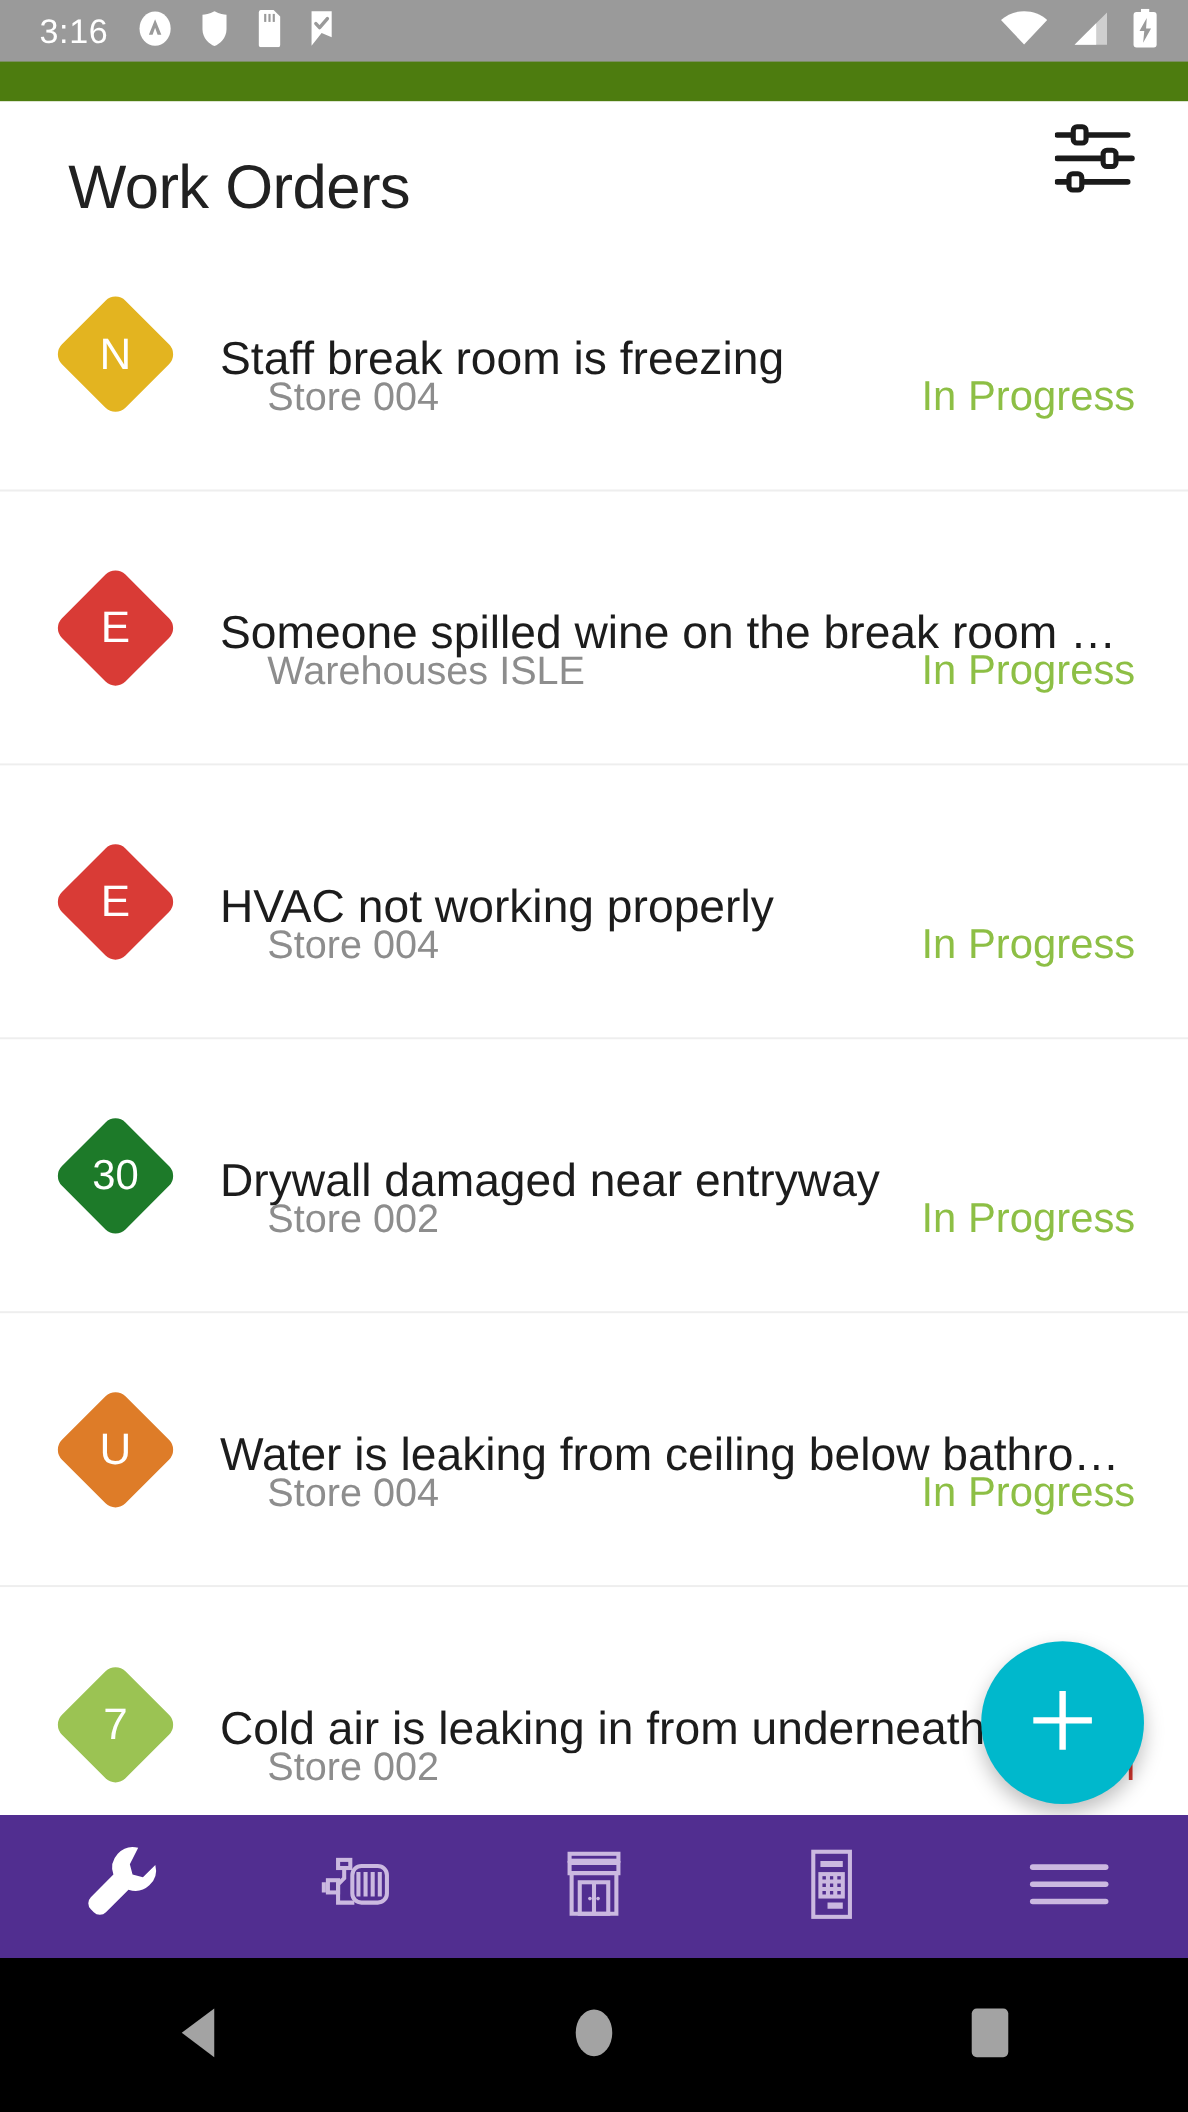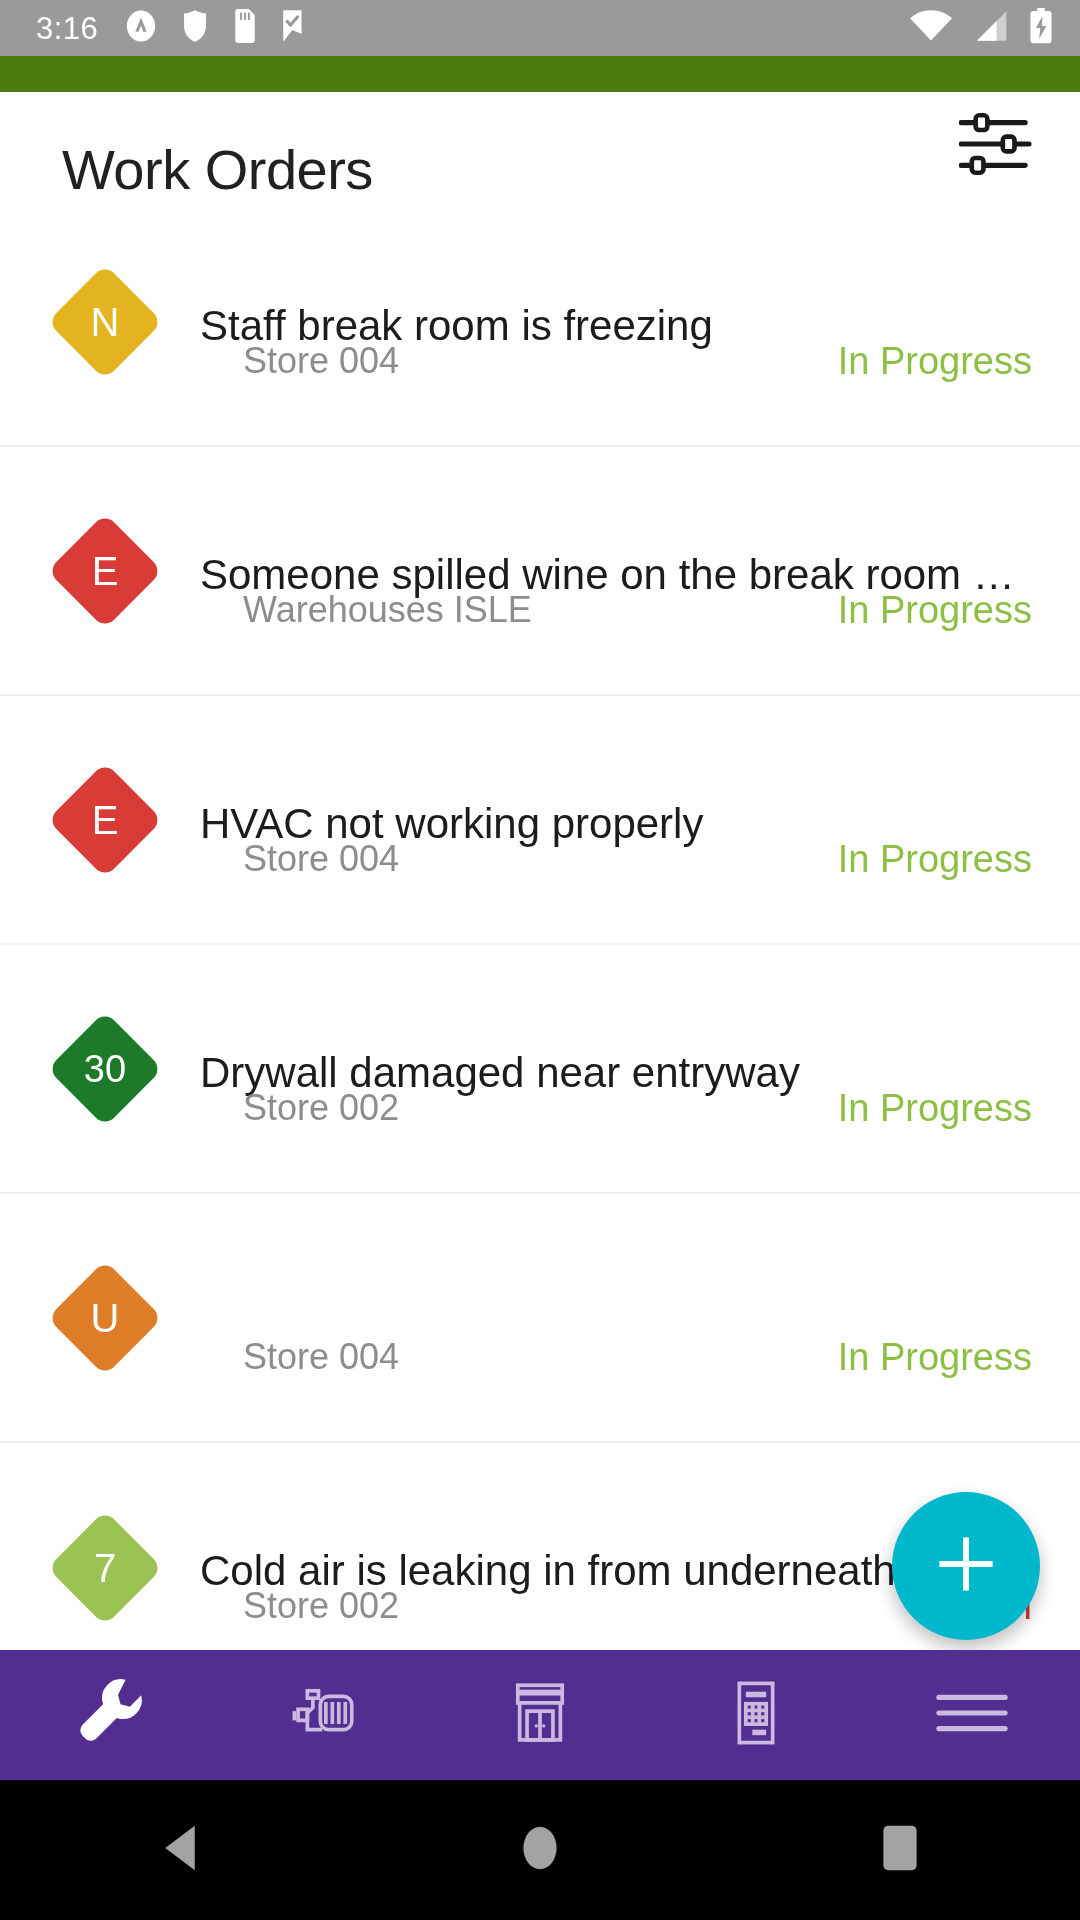--- a/index.html
+++ b/index.html
@@ -247,20 +247,21 @@
         <div class="row-status" style="color: rgb(141, 191, 69);">In Progress</div>
       </div>
     </div>
 
     <div class="row">
       <div class="badge">
         <div class="badge-shape" style="background: rgb(222, 124, 40);"></div>
         <div class="badge-label">U</div>
       </div>
       <div class="row-body">
+        <div class="row-title">Water is leaking from ceiling below bathro…</div>
         <div class="row-sub">Store 004</div>
         <div class="row-status" style="color: rgb(141, 191, 69);">In Progress</div>
       </div>
     </div>
 
     <div class="row">
       <div class="badge">
         <div class="badge-shape" style="background: rgb(155, 195, 83);"></div>
         <div class="badge-label">7</div>
       </div>

